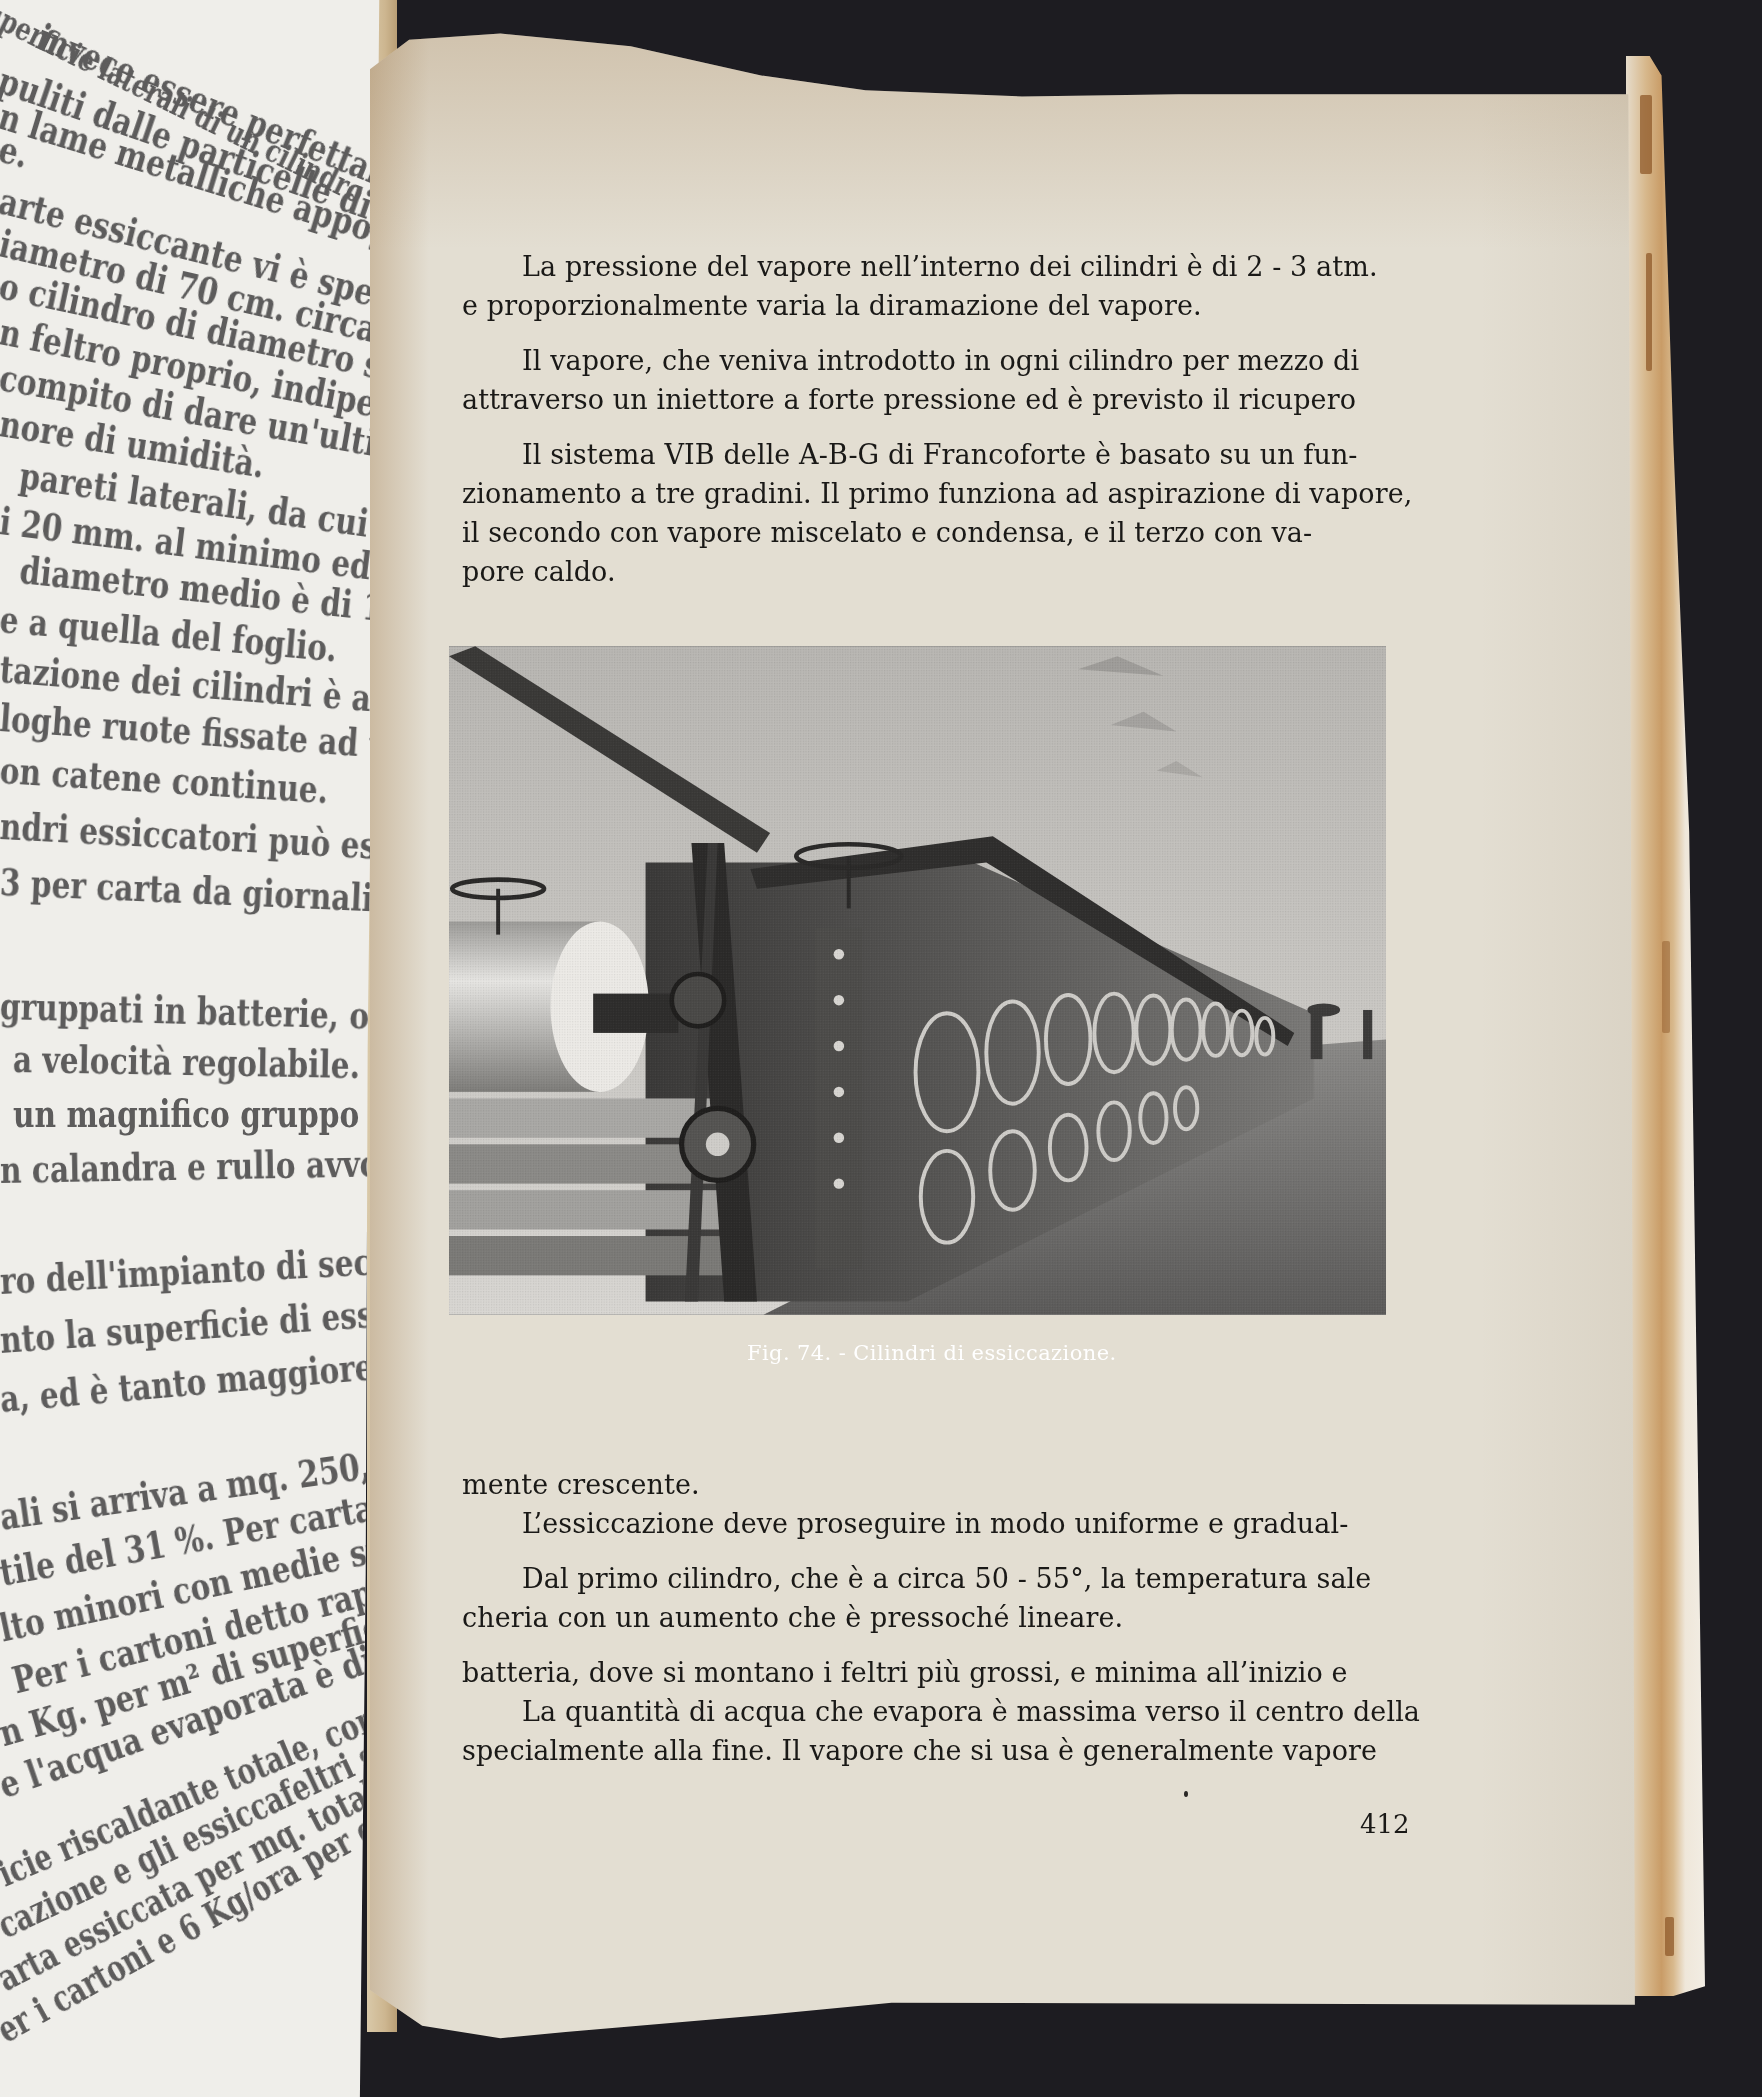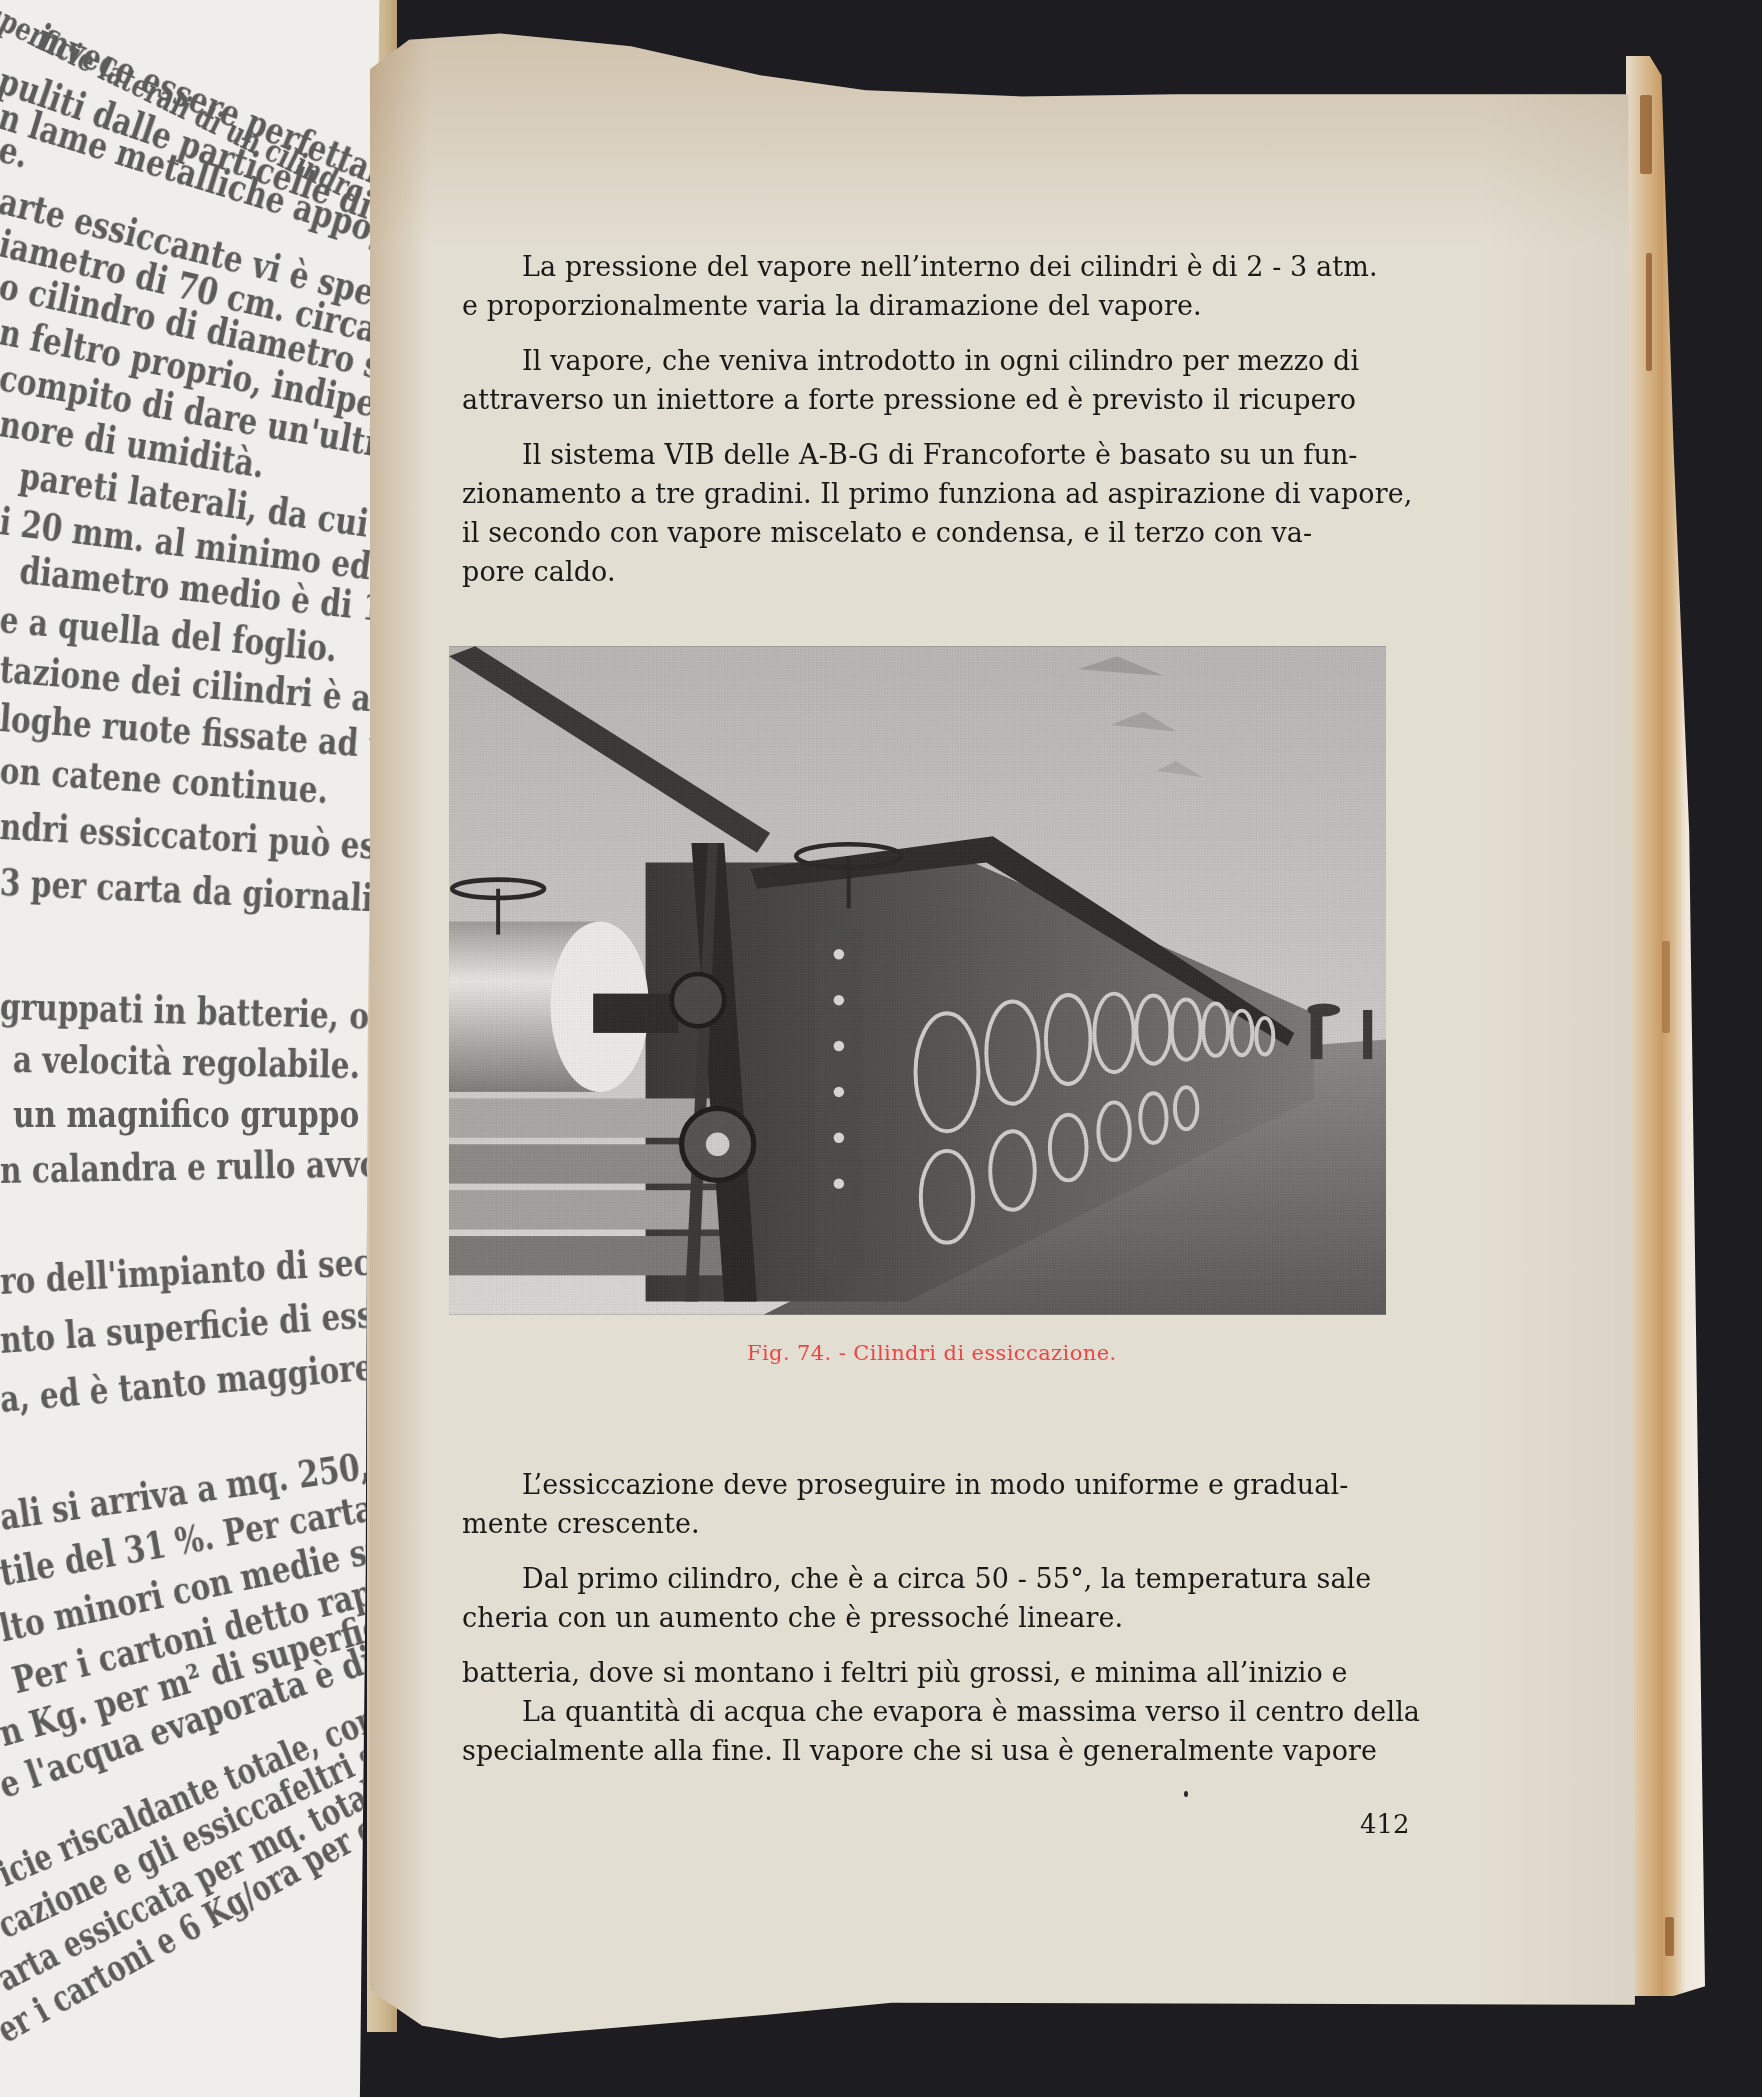--- a/index.html
+++ b/index.html
@@ -35,21 +35,21 @@
     letter-spacing:0.1px;
   }
   .para { margin:16px; text-align:justify; text-align-last:left; }
   .para .line { display:block; white-space:nowrap; }
   .indent { padding-left:60px; }
   .figure {
     position:absolute; left:449px; top:646px; width:937px; height:669px;
     background:#6f6f6e; overflow:hidden;
   }
   .caption {
-    position:absolute; left:747px; top:1341px; font-size:21px; color:#ef4444;
+    position:absolute; left:747px; top:1341px; font-size:21px; color:#ffffff;
     letter-spacing:0.4px;
   }
   .page-number {
     position:absolute; left:1360px; top:1809px; font-size:26px; color:#1a1917;
   }
   .speck { position:absolute; width:3.9px; height:5.9px; background:#2a2826; border-radius:50%; }
 
   
   .left-page {
     position:absolute; left:0; top:0; width:387px; height:2097px;
@@ -238,22 +238,22 @@
     <ellipse cx="1335" cy="555" rx="25" ry="10" fill="#3c3b3a"></ellipse>
     <rect x="1395" y="555" width="14" height="75" fill="#3c3b3a"></rect>
     <rect width="1430" height="1020" fill="url(#grain)"></rect>
   </svg>
 </div>
 
 <div class="caption">Fig. 74. - Cilindri di essiccazione.</div>
 
 <div class="text-block" style="top:1449px;">
   <p class="para">
+    <span class="line">mente crescente.</span>
     <span class="line indent">L’essiccazione deve proseguire in modo uniforme e gradual-</span>
-    <span class="line">mente crescente.</span>
   </p>
   <p class="para">
     <span class="line indent">Dal primo cilindro, che è a circa 50 - 55°, la temperatura sale</span>
     <span class="line">cheria con un aumento che è pressoché lineare.</span>
   </p>
   <p class="para">
     <span class="line">batteria, dove si montano i feltri più grossi, e minima all’inizio e</span>
     <span class="line indent">La quantità di acqua che evapora è massima verso il centro della</span>
     <span class="line">specialmente alla fine. Il vapore che si usa è generalmente vapore</span>
   </p>

